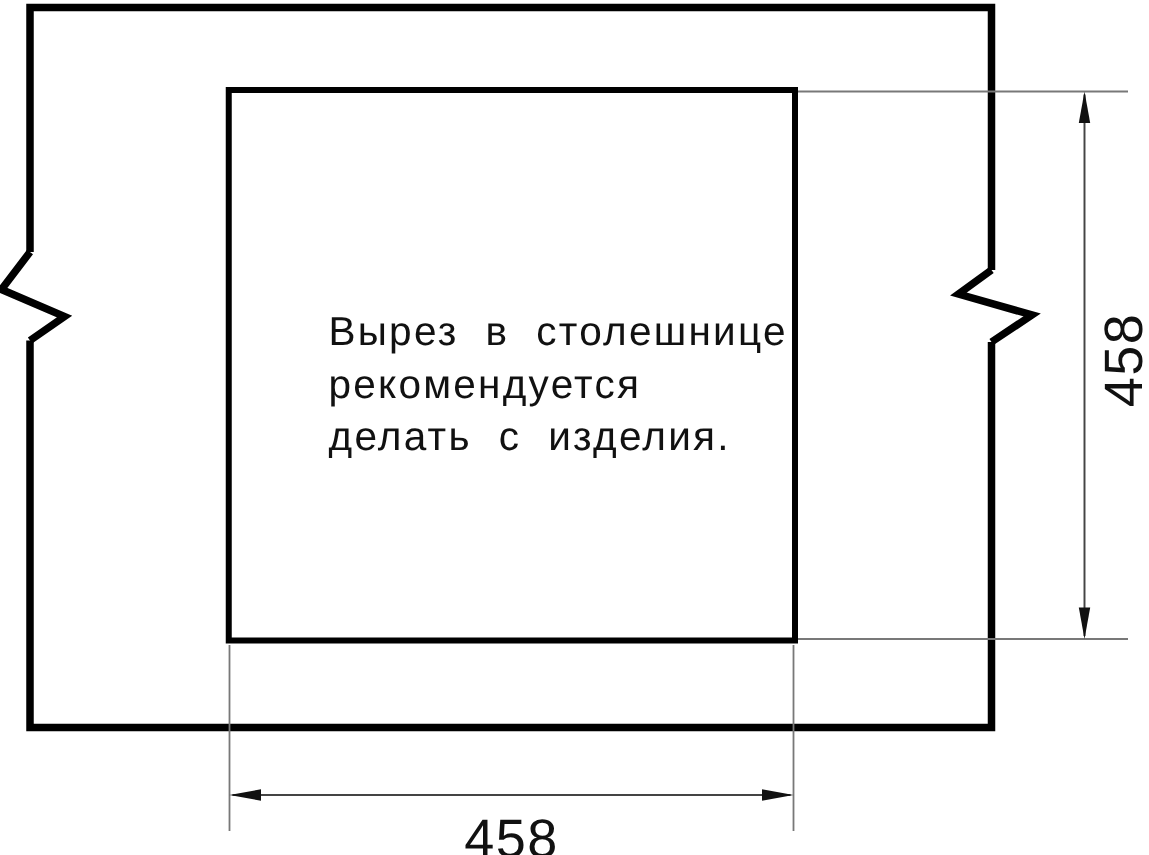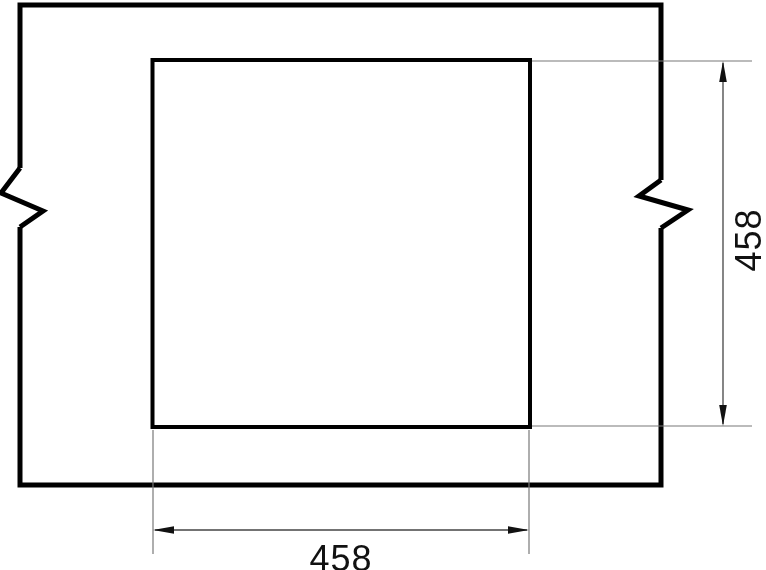--- a/index.html
+++ b/index.html
@@ -76,17 +76,22 @@
 
     <line x1="723" y1="63" x2="723" y2="424" stroke="#444444" stroke-width="1.3"></line>
     <polygon points="723,61 719.2,82 726.8,82" fill="#111111"></polygon>
     <polygon points="723,426 719.2,405 726.8,405" fill="#111111"></polygon>
 
     <line x1="155" y1="530" x2="527" y2="530" stroke="#444444" stroke-width="1.3"></line>
     <polygon points="153,530 174,526.2 174,533.8" fill="#111111"></polygon>
     <polygon points="529,530 508,526.2 508,533.8" fill="#111111"></polygon>
   </svg>
 
+  <div class="note">
+    <div>Вырез в столешнице</div>
+    <div>рекомендуется</div>
+    <div>делать с изделия.</div>
+  </div>
 
   <div class="dim-h">458</div>
   <div class="dim-v">458</div>
 
 </div>
 
 </body></html>

